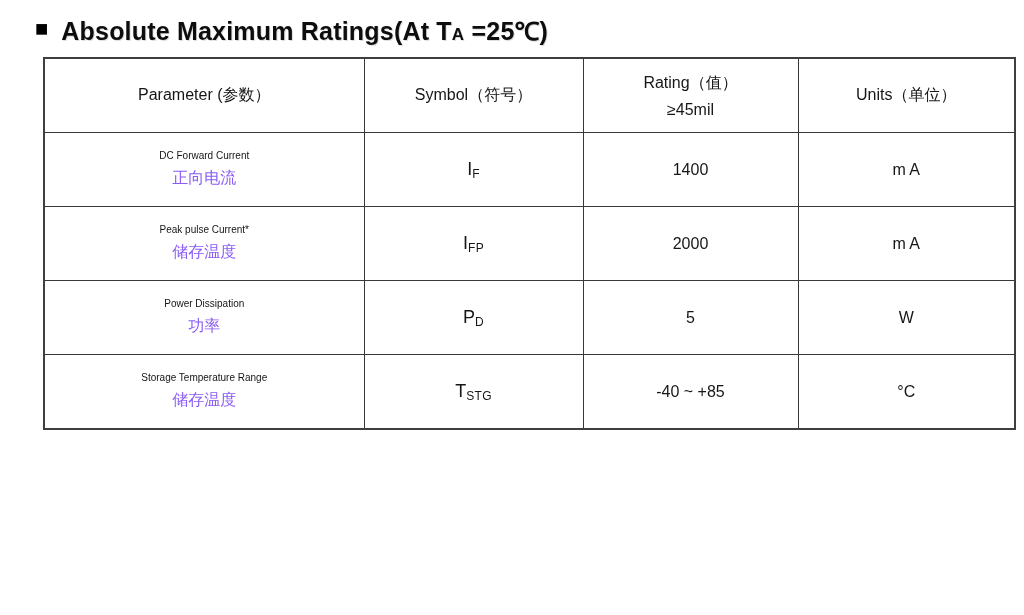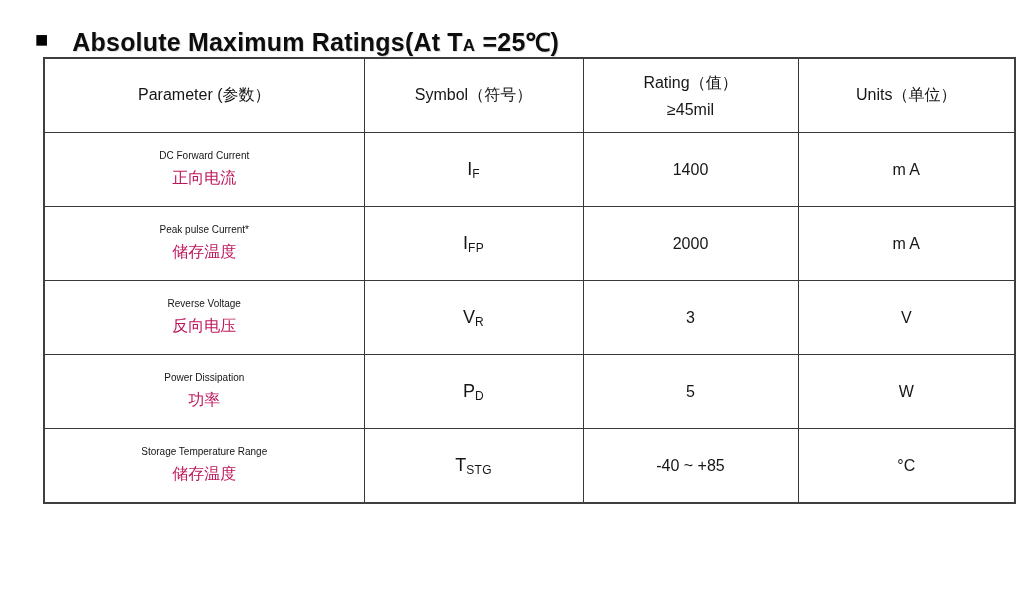--- a/index.html
+++ b/index.html
@@ -27,21 +27,21 @@
     gap: 13px;
     white-space: nowrap;
   }
   .bullet {
     font-size: 22px;
     line-height: 1;
     color: #000000;
     transform: translateY(-1px);
   }
   .title-text {
-    margin: 11px;
+    margin: 0;
     font-size: 25px;
     font-weight: bold;
     color: #0d0d0d;
     letter-spacing: 0.2px;
     text-shadow: 1px 1px 0 rgba(160,160,160,0.35);
   }
   .title-sub {
     font-size: 17px;
     font-weight: bold;
   }
@@ -61,21 +61,21 @@
     text-align: center;
     vertical-align: middle;
     padding: 0;
     height: 73px;
     font-weight: normal;
     font-size: 16px;
     color: #161616;
   }
   .hdr-line2 { margin-top: 7px; }
   .param-en { font-size: 10px; color: #141414; }
-  .param-zh { font-size: 16px; margin-top: 7px; color: #be185d; }
+  .param-zh { font-size: 16px; margin-top: 7px; color: #8b5cf6; }
   .sym-main { font-size: 18px; }
   .sym-sub  { font-size: 12px; vertical-align: -3px; letter-spacing: 0.3px; }
   .rating-val { font-size: 16px; margin-top: 48px; }
   .unit-val { font-size: 16px; }
 </style>
 </head>
 <body>
 
 <div class="page">
 
@@ -116,29 +116,20 @@
         <td>
           <div class="param-en">Peak pulse Current*</div>
           <div class="param-zh">储存温度</div>
         </td>
         <td><span class="sym-main">I</span><span class="sym-sub">FP</span></td>
         <td><span class="rating-val">2000</span></td>
         <td><span class="unit-val">m A</span></td>
       </tr>
       <tr>
         <td>
-          <div class="param-en">Reverse Voltage</div>
-          <div class="param-zh">反向电压</div>
-        </td>
-        <td><span class="sym-main">V</span><span class="sym-sub">R</span></td>
-        <td><span class="rating-val">3</span></td>
-        <td><span class="unit-val">V</span></td>
-      </tr>
-      <tr>
-        <td>
           <div class="param-en">Power Dissipation</div>
           <div class="param-zh">功率</div>
         </td>
         <td><span class="sym-main">P</span><span class="sym-sub">D</span></td>
         <td><span class="rating-val">5</span></td>
         <td><span class="unit-val">W</span></td>
       </tr>
       <tr>
         <td>
           <div class="param-en">Storage Temperature Range</div>

